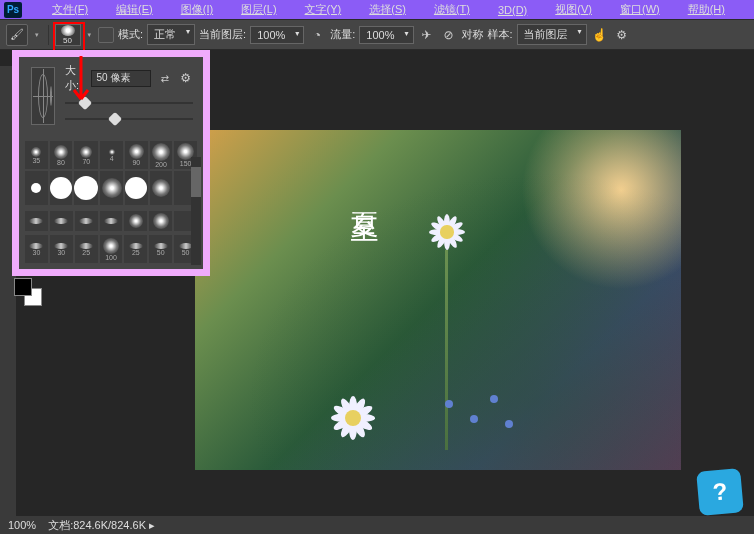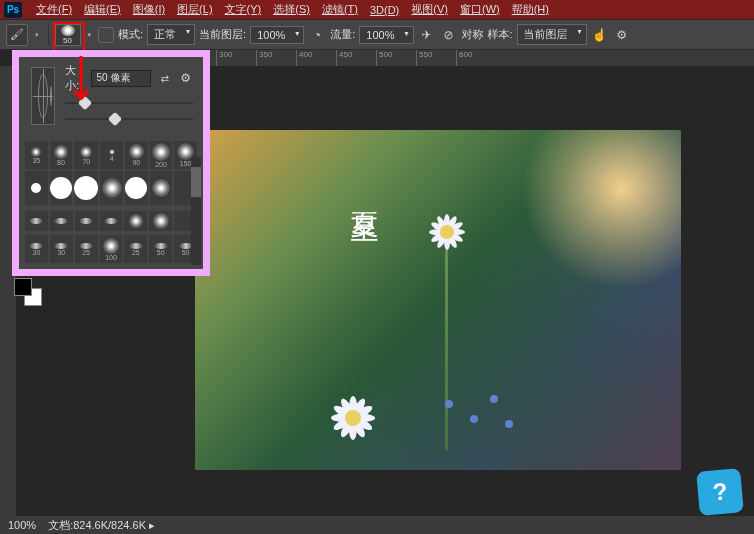--- a/index.html
+++ b/index.html
@@ -1,17 +1,17 @@
 <!DOCTYPE html>
 <html><head>
 <meta charset="utf-8">
 <style>
 *{margin:0;padding:0;box-sizing:border-box;font-family:"Microsoft YaHei",sans-serif;font-size:11px;color:#ddd;}
 body{background:#535353;width:754px;height:534px;overflow:hidden;position:relative;}
-.menubar{background:#7f1d1d;height:20px;display:flex;align-items:center;padding:0 4px;border-bottom:1px solid #2a2a2a;}
+.menubar{background:#8b5cf6;height:20px;display:flex;align-items:center;padding:0 4px;border-bottom:1px solid #2a2a2a;gap:16px;}
 .ps-logo{width:18px;height:16px;background:#001e36;color:#31a8ff;font-weight:bold;font-size:10px;display:flex;align-items:center;justify-content:center;border-radius:2px;margin-right:8px;}
 .menu-item{padding:0 6px;cursor:pointer;text-decoration:underline;}
 .optbar{background:#454545;height:30px;display:flex;align-items:center;padding:0 6px;gap:4px;border-bottom:1px solid #2a2a2a;}
 .tool-sw{width:22px;height:22px;background:#3a3a3a;border:1px solid #666;border-radius:2px;display:flex;align-items:center;justify-content:center;}
 .chev{font-size:7px;color:#aaa;padding:0 3px;}
 .brush-sw{width:26px;height:22px;background:#3a3a3a;border:1px solid #666;display:flex;flex-direction:column;align-items:center;justify-content:center;}
 .brush-dot{width:14px;height:14px;background:radial-gradient(circle,#fff 20%,#999 60%,transparent 100%);border-radius:50%;}
 .brush-num{font-size:8px;}
 .chk{width:16px;height:16px;border:1px solid #666;border-radius:2px;}
 .lbl{font-size:11px;}
@@ -109,34 +109,20 @@
   <span class="lbl">对称</span>
   <span class="lbl">样本:</span>
   <div class="sel">当前图层</div>
   <div class="ico">☝</div>
   <div class="ico">⚙</div>
 </div>
 
 <div class="redbox1" style="top:22px;left:53px;width:32px;height:30px;"></div>
 
 <div class="workspace">
-  <div class="ruler-h">
-    <span>50</span>
-      <span>100</span>
-      <span>150</span>
-      <span>200</span>
-      <span>250</span>
-      <span>300</span>
-      <span>350</span>
-      <span>400</span>
-      <span>450</span>
-      <span>500</span>
-      <span>550</span>
-      <span>600</span>
-  </div>
   <div class="ruler-v"></div>
 
   <div class="canvas">
     <div class="glow"></div>
     <div class="blur"></div>
     <div class="stem"></div>
     <div class="daisy daisy1">
       <div class="petals">
         <div class="petal" style="transform:rotate(0deg)"></div>
           <div class="petal" style="transform:rotate(30deg)"></div>

